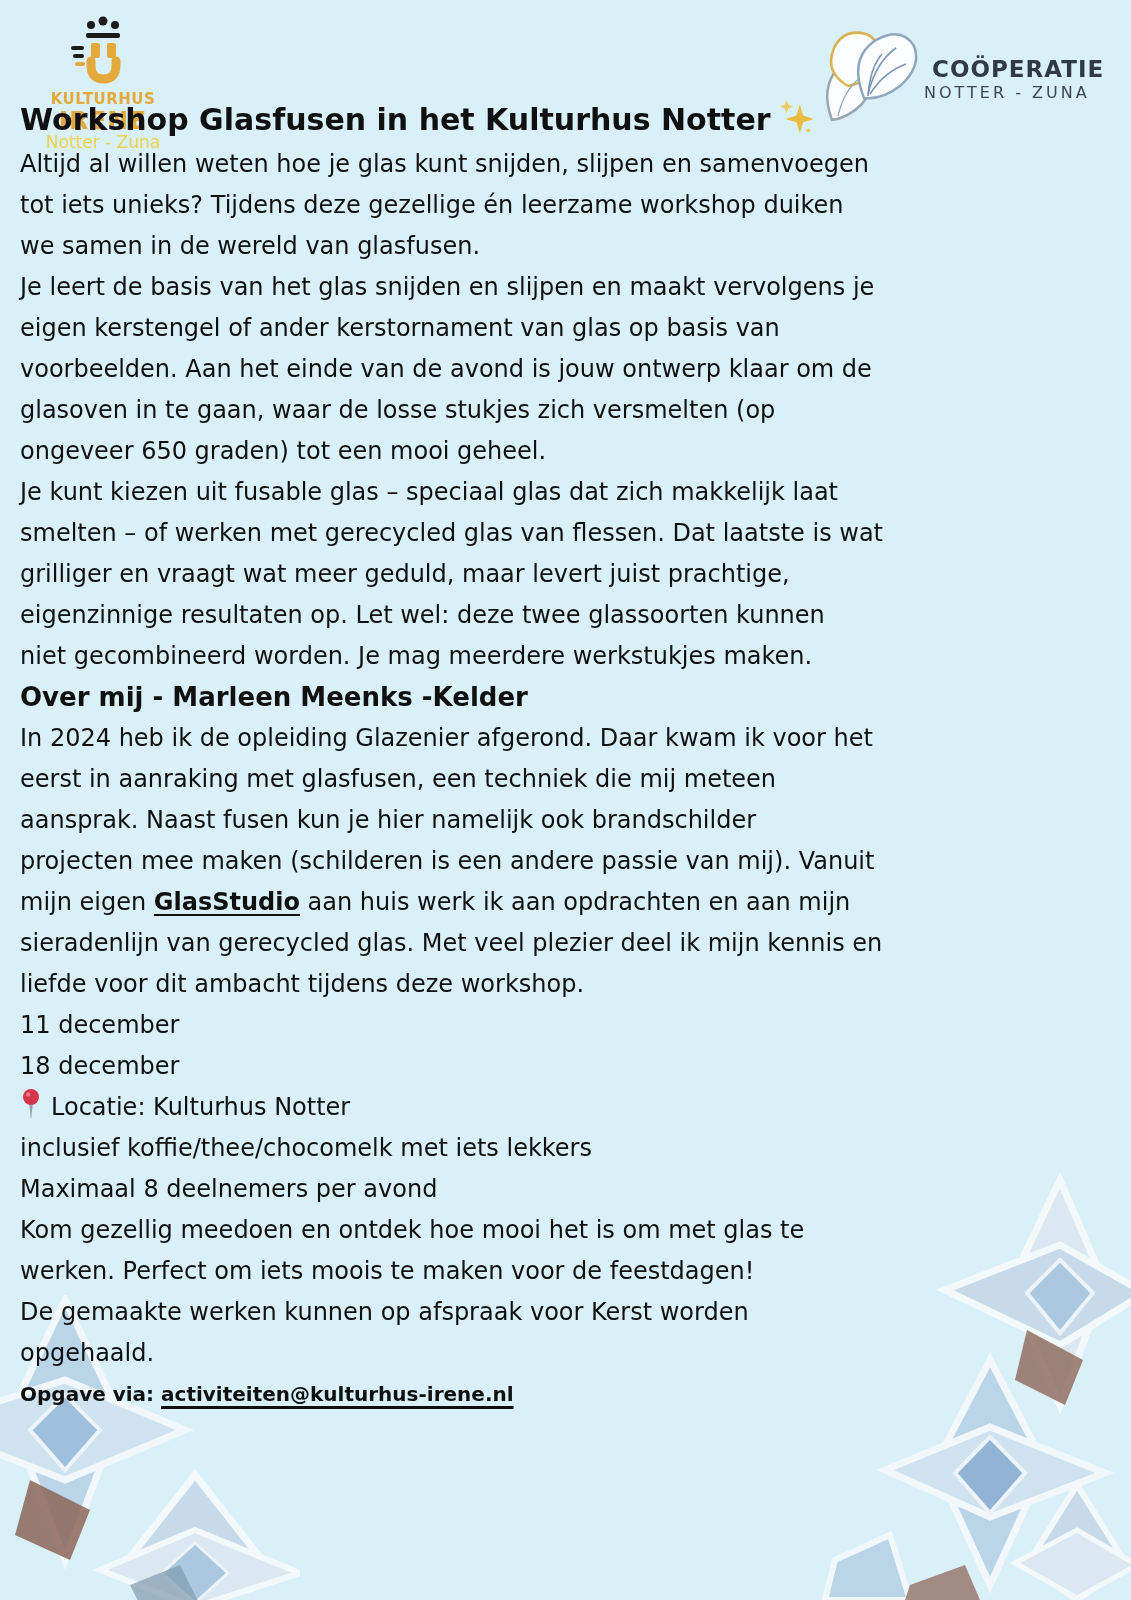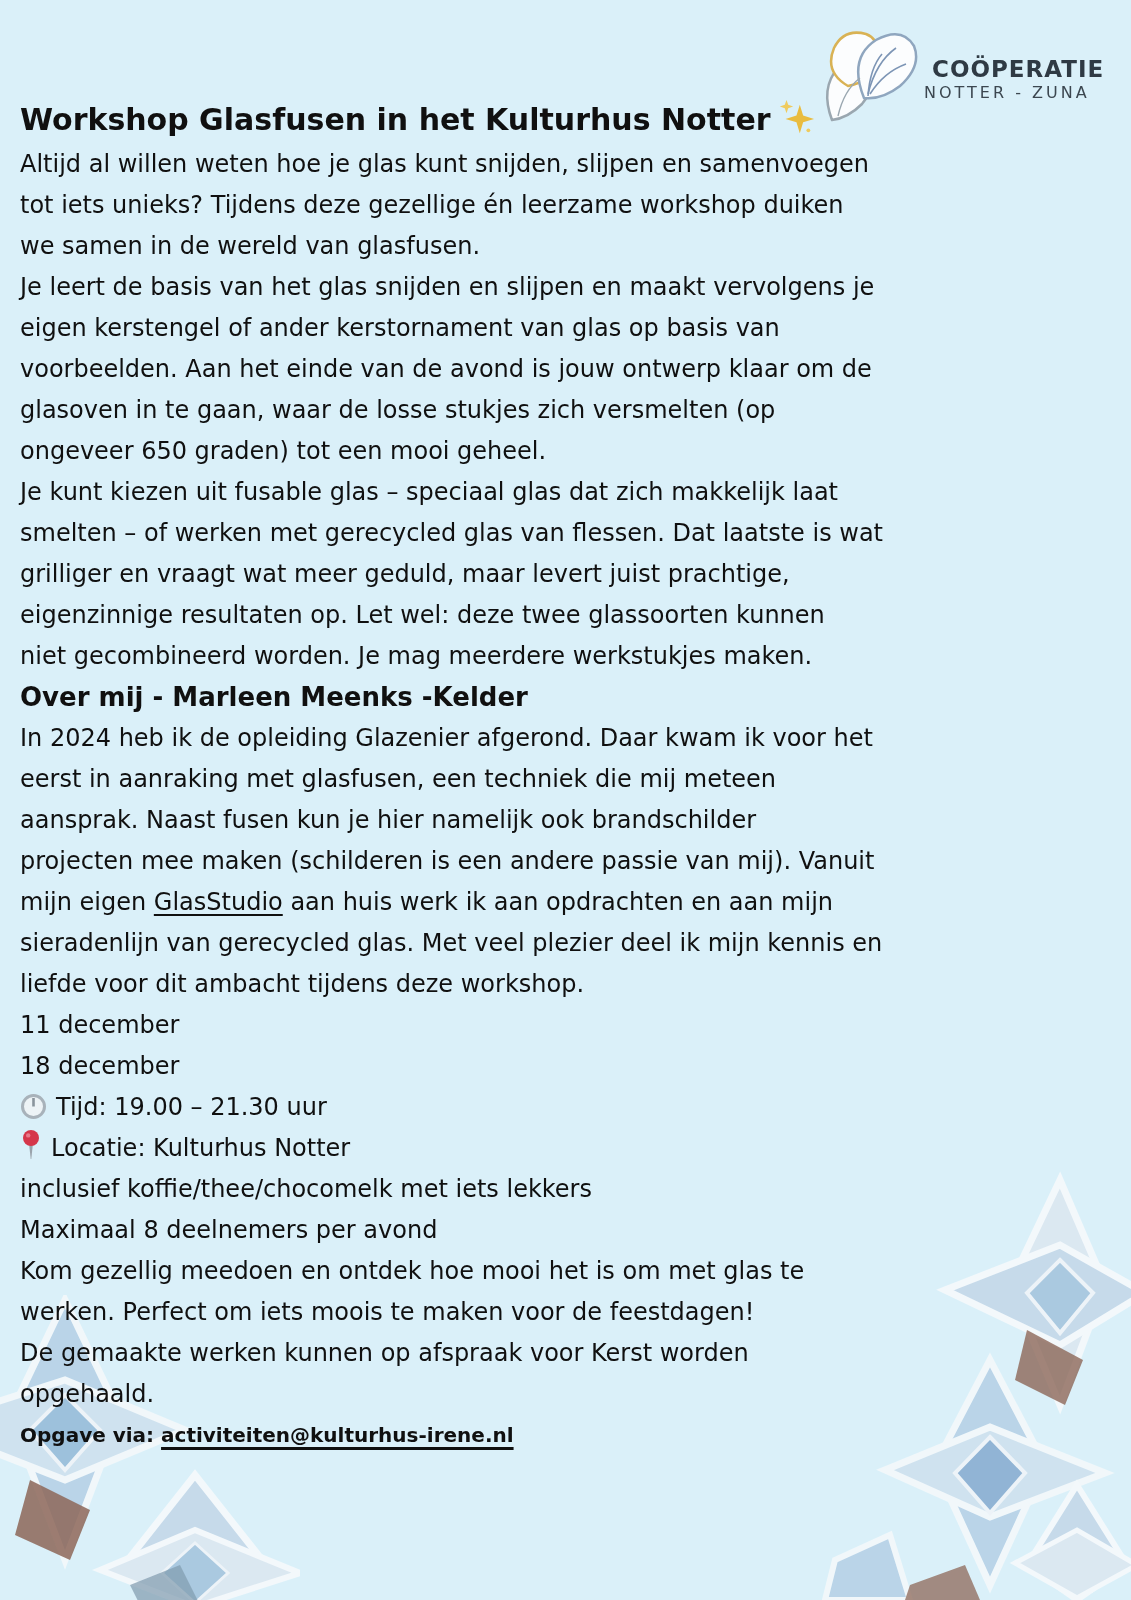--- a/index.html
+++ b/index.html
@@ -25,21 +25,21 @@
   
   .content{
     position:absolute;left:20px;right:20px;top:96px;
     text-align:left;line-height:41px;font-size:24px;
   }
   .content p,.content .line{margin:0;white-space:pre-line;}
   .title{font-size:30px;font-weight:bold;line-height:48px;margin:0;white-space:nowrap;}
   .title .sparkle{vertical-align:-6px;margin-left:6px;}
   .h2{font-size:26px;font-weight:bold;}
   .inline-icon{display:inline-block;vertical-align:-5px;margin-right:9px;}
-  .link{color:inherit;text-decoration:underline;text-decoration-thickness:2px;text-underline-offset:4px;cursor:pointer;}
+  .link{color:inherit;text-decoration:underline;text-decoration-thickness:2px;text-underline-offset:4px;cursor:pointer;font-weight:bold;}
   .signup{font-size:20px;font-weight:bold;}
   .signup .email{text-decoration:underline;text-decoration-thickness:3px;text-underline-offset:5px;}
   
   .decor{position:absolute;pointer-events:none;}
 </style>
 </head>
 <body>
 
 <div class="page">
 
@@ -65,20 +65,37 @@
       <polygon points="175,195 230,300 175,420 120,300" fill="#B9D4E8" stroke="#F2F8FB" stroke-width="7"></polygon>
       <polygon points="70,305 175,262 290,308 175,352" fill="#CFE2EF" stroke="#F2F8FB" stroke-width="7"></polygon>
       <polygon points="175,272 210,308 175,348 140,308" fill="#8FB3D4" stroke="#EEF4F8" stroke-width="4"></polygon>
       <polygon points="262,320 312,400 262,435 212,400" fill="#C6DAEA" stroke="#F4F9FC" stroke-width="6"></polygon>
       <polygon points="200,398 262,365 322,400 262,433" fill="#DCE8F1" stroke="#F4F9FC" stroke-width="5"></polygon>
       <polygon points="20,395 75,370 95,435 10,435" fill="#B9D4E8" stroke="#F2F8FB" stroke-width="6"></polygon>
       <polygon points="95,420 150,400 165,435 90,435" fill="#8B6353" opacity="0.75"></polygon>
     </g>
   </svg>
 
+  <div class="logo-irene">
+    <svg class="mark" width="64" height="74" viewBox="0 0 64 74">
+      <circle cx="20" cy="9" r="4" fill="#1b1b1b"></circle>
+      <circle cx="32" cy="5" r="4.5" fill="#1b1b1b"></circle>
+      <circle cx="44" cy="9" r="4" fill="#1b1b1b"></circle>
+      <rect x="15" y="17" width="34" height="5" rx="2" fill="#1b1b1b"></rect>
+      <rect x="0" y="30" width="13" height="4" rx="2" fill="#1b1b1b"></rect>
+      <rect x="2" y="38" width="11" height="4" rx="2" fill="#1b1b1b"></rect>
+      <rect x="4" y="46" width="10" height="4" rx="2" fill="#E3A93C"></rect>
+      <rect x="20" y="27" width="9" height="15" rx="2" fill="#E3A93C"></rect>
+      <rect x="36" y="27" width="9" height="15" rx="2" fill="#E3A93C"></rect>
+      <path d="M20 45 L20 49 Q20 63 32.5 63 Q45 63 45 49 L45 45" fill="none" stroke="#E3A93C" stroke-width="9" stroke-linecap="round"></path>
+    </svg>
+    <div class="org">KULTURHUS</div>
+    <div class="name">IRENE</div>
+    <div class="sub">Notter - Zuna</div>
+  </div>
 
   <div class="logo-coop">
     <svg width="100" height="102" viewBox="0 0 100 102">
       <path d="M14 92 Q2 60 20 40 Q40 24 52 40 Q60 56 44 76 Q30 90 14 92 Z" fill="#FCFDFE" stroke="#9AA7B0" stroke-width="2.5"></path>
       <path d="M30 58 Q6 44 16 20 Q26 0 48 6 Q64 12 58 36 Q52 54 30 58 Z" fill="#FCFDFE" stroke="#D9B254" stroke-width="2.5"></path>
       <path d="M46 70 Q30 30 58 12 Q84 -2 96 18 Q104 38 82 58 Q64 72 46 70 Z" fill="#FCFDFE" stroke="#8FA6BF" stroke-width="2.5"></path>
       <path d="M50 66 Q58 34 78 20" fill="none" stroke="#7D95B5" stroke-width="1.6"></path>
       <path d="M52 66 Q66 44 88 36" fill="none" stroke="#7D95B5" stroke-width="1.6"></path>
       <path d="M50 68 Q52 40 64 26" fill="none" stroke="#7D95B5" stroke-width="1.6"></path>
       <path d="M20 88 Q26 62 42 50" fill="none" stroke="#9AA7B0" stroke-width="1.4"></path>
@@ -119,24 +136,20 @@
 eerst in aanraking met glasfusen, een techniek die mij meteen
 aansprak. Naast fusen kun je hier namelijk ook brandschilder
 projecten mee maken (schilderen is een andere passie van mij). Vanuit
 mijn eigen </span><span class="link">GlasStudio</span><span> aan huis werk ik aan opdrachten en aan mijn
 sieradenlijn van gerecycled glas. Met veel plezier deel ik mijn kennis en
 liefde voor dit ambacht tijdens deze workshop.</span></p>
 
     <div class="line">11 december</div>
     <div class="line">18 december</div>
 
-    <div class="line"><svg class="inline-icon" width="27" height="27" viewBox="0 0 27 27">
-        <circle cx="13.5" cy="13.5" r="11" fill="#EDF3F6" stroke="#A8B2BA" stroke-width="3"></circle>
-        <line x1="13.5" y1="13.5" x2="13.5" y2="5" stroke="#8A949C" stroke-width="2.6"></line>
-      </svg><span>Tijd: 19.00 – 21.30 uur</span></div>
 
     <div class="line"><svg class="inline-icon" width="22" height="32" viewBox="0 0 22 32">
         <polygon points="9.2,16 12.8,16 11.3,30 10.7,30" fill="#9AA3AB"></polygon>
         <circle cx="11" cy="9" r="8" fill="#D5364A"></circle>
         <circle cx="8.2" cy="6.4" r="2.2" fill="#E8798A"></circle>
       </svg><span>Locatie: Kulturhus Notter</span></div>
 
     <div class="line">inclusief koffie/thee/chocomelk met iets lekkers</div>
     <div class="line">Maximaal 8 deelnemers per avond</div>
     <p>Kom gezellig meedoen en ontdek hoe mooi het is om met glas te

